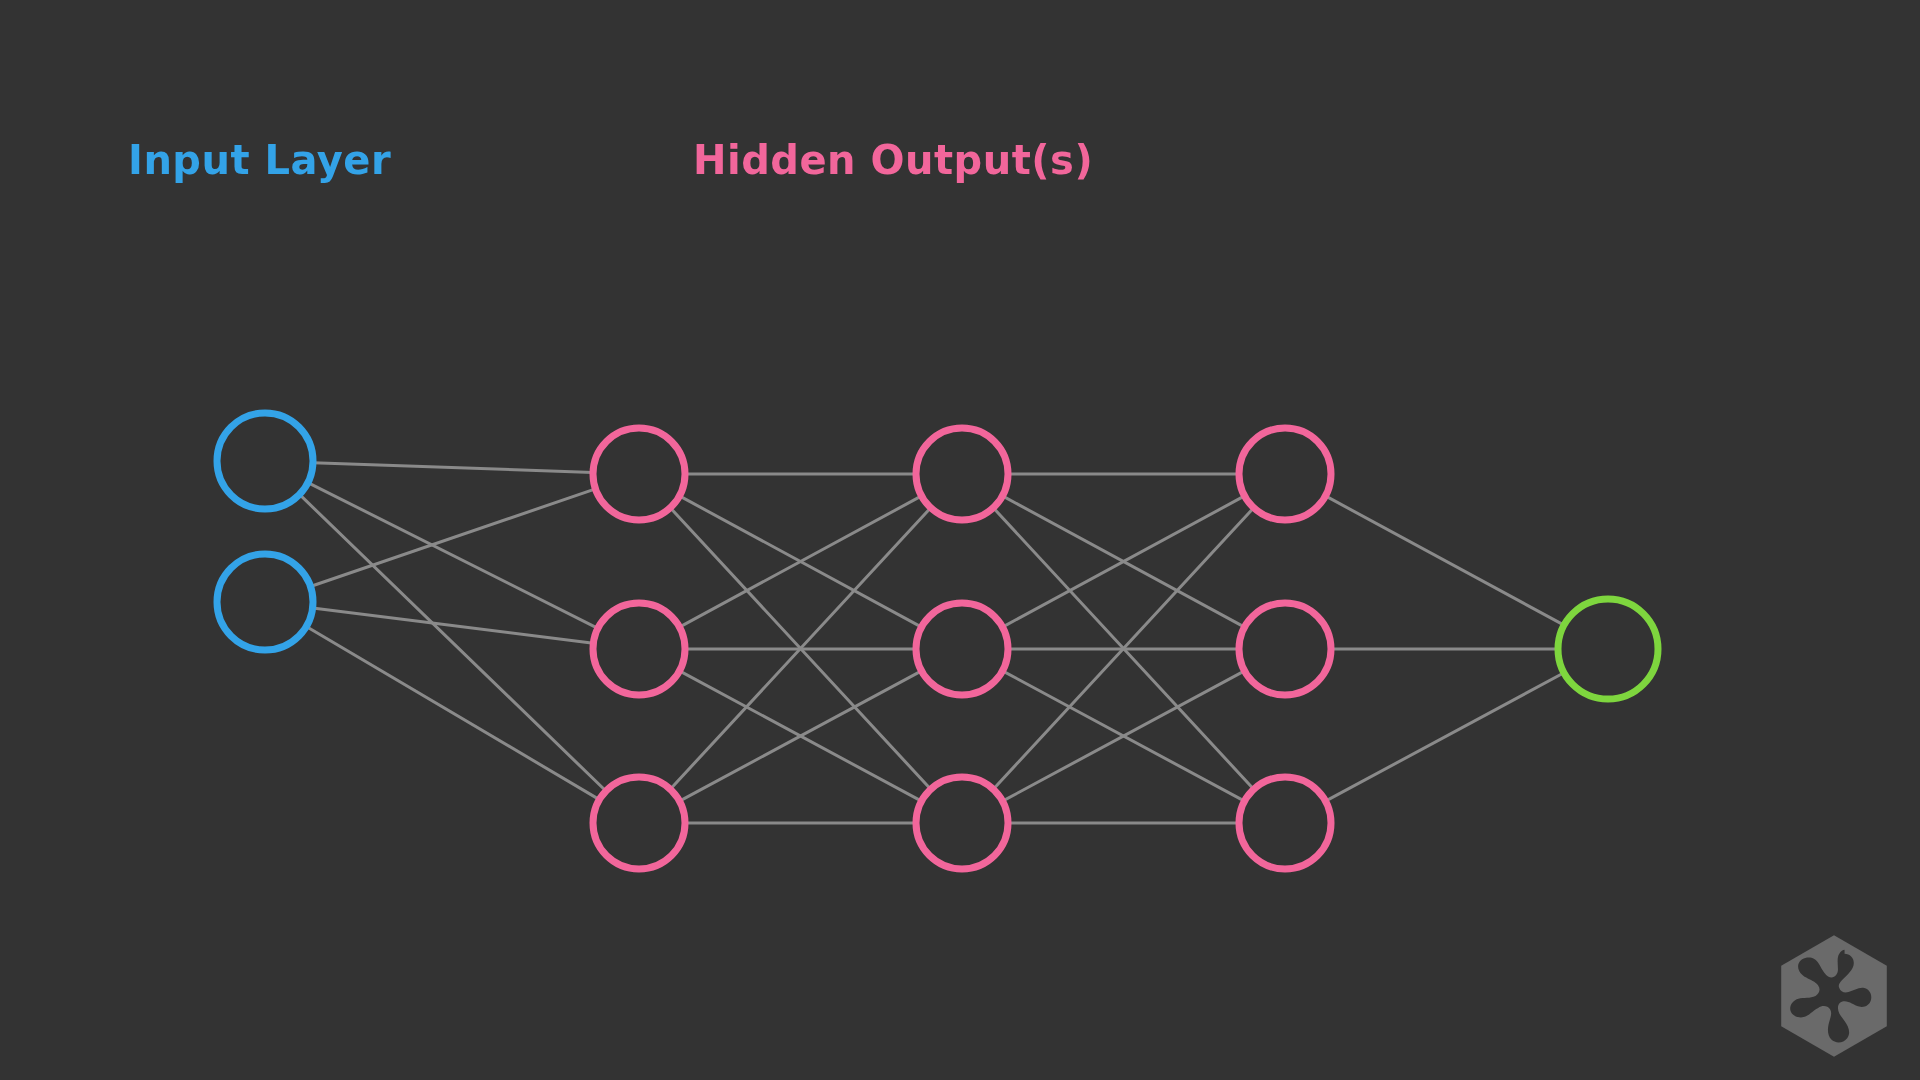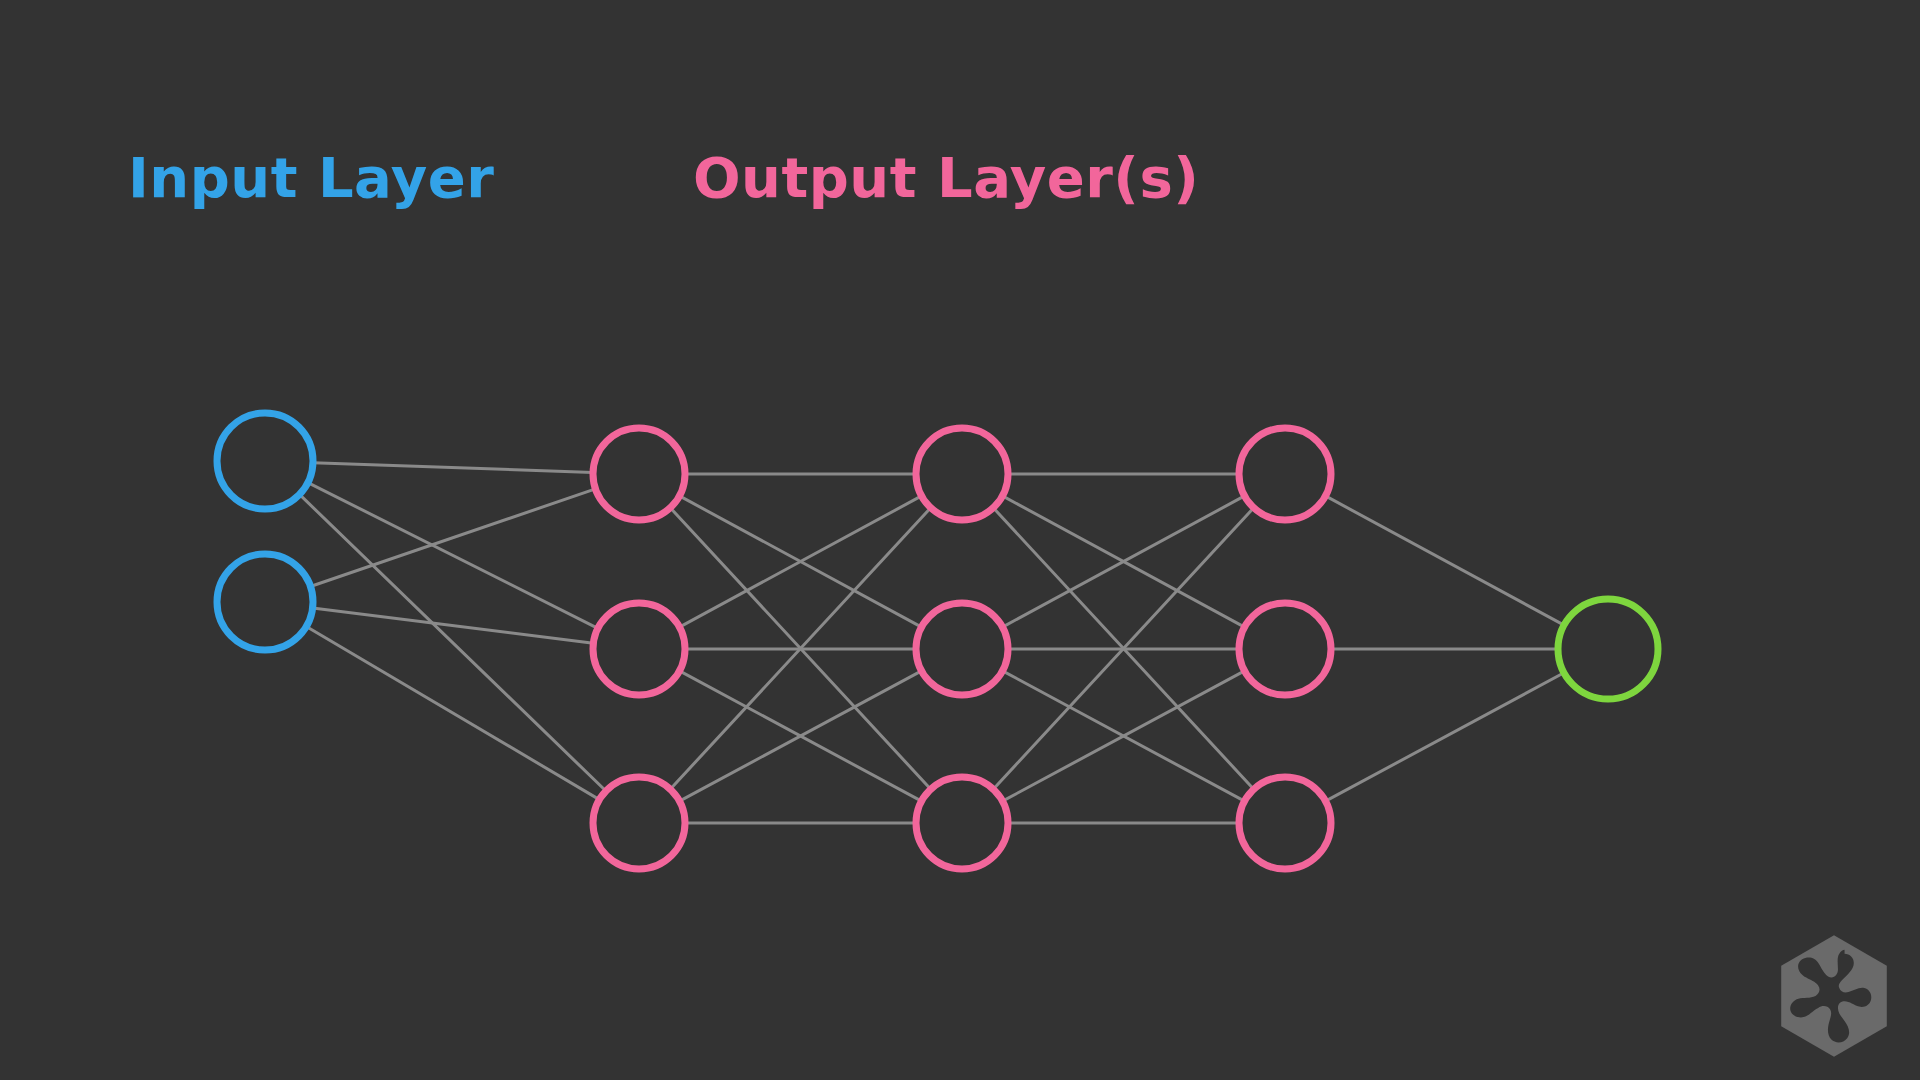--- a/index.html
+++ b/index.html
@@ -24,26 +24,25 @@
     position: absolute;
     inset: 0;
     width: 1920px;
     height: 1080px;
     display: block;
   }
   .layer-label {
     position: absolute;
     font-family: "DejaVu Sans", "Liberation Sans", sans-serif;
     font-weight: 700;
-    font-size: 56px;
+    font-size: 40px;
     line-height: 1;
     letter-spacing: 0.5px;
     white-space: nowrap;
     user-select: none;
-    margin-top: 10px;
   }
   #label-input  { left: 128px;  top: 140px; }
   #label-hidden { left: 693px;  top: 140px; }
   #label-output { left: 1379px; top: 140px; }
 
   #watermark {
     position: absolute;
     left: 1768px;
     top: 930px;
     width: 132px;
@@ -97,21 +96,21 @@
         <circle cx="962" cy="823" r="46" fill="none" stroke="#F2669B" stroke-width="7"></circle>
         <circle cx="1285" cy="474" r="46" fill="none" stroke="#F2669B" stroke-width="7"></circle>
         <circle cx="1285" cy="649" r="46" fill="none" stroke="#F2669B" stroke-width="7"></circle>
         <circle cx="1285" cy="823" r="46" fill="none" stroke="#F2669B" stroke-width="7"></circle>
         <circle cx="1608" cy="649" r="50" fill="none" stroke="#7ED63E" stroke-width="7"></circle>
       </g>
   </svg>
 
   <div class="layer-label" id="label-input" style="color: rgb(51, 163, 232);">Input Layer</div>
 
-  <div class="layer-label" id="label-hidden" style="color: rgb(242, 102, 155);">Output Layer(s)</div>
+  <div class="layer-label" id="label-hidden" style="color: rgb(242, 102, 155);">Hidden Output(s)</div>
 
 
   <svg id="watermark" viewBox="0 0 100 100" xmlns="http://www.w3.org/2000/svg">
     <path id="wm-hex" d="M50 4 L90 27 L90 73 L50 96 L10 73 L10 27 Z" fill="#6A6A6A" stroke="none"></path>
     <path id="wm-glyph" d="M58 18 c4 0 7 3 7 7 c0 5 -5 9 -9 13 c-2 2 -3 4 -2 6 c1 3 4 4 7 3
              c4 -1 8 -4 12 -3 c4 1 6 5 5 9 c-1 4 -5 6 -9 5 c-4 -1 -7 -4 -11 -4
              c-3 0 -5 2 -5 5 c0 4 3 7 5 10 c3 4 5 9 2 13 c-3 4 -9 4 -12 1
              c-3 -3 -3 -8 -2 -12 c1 -4 3 -8 1 -11 c-2 -3 -6 -3 -9 -1
              c-4 2 -7 6 -11 7 c-4 1 -9 -1 -10 -5 c-1 -4 2 -8 6 -9
              c4 -1 9 0 13 -2 c3 -2 4 -5 2 -8 c-2 -3 -6 -4 -9 -6

